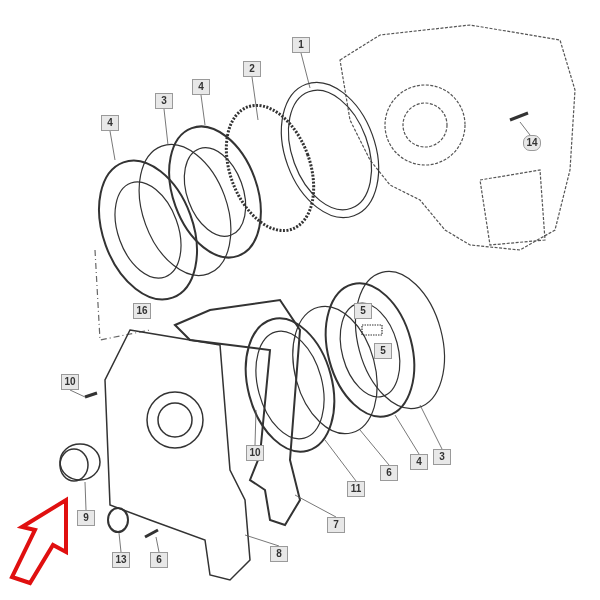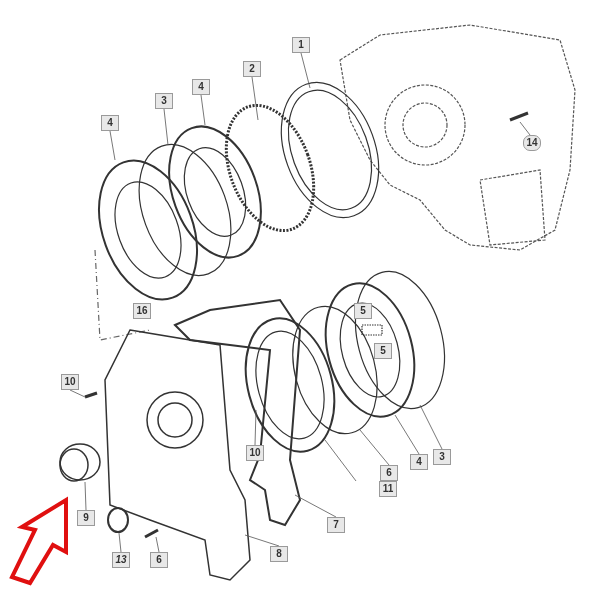--- a/index.html
+++ b/index.html
@@ -119,19 +119,19 @@
     <div class="callout" style="left: 101px; top: 115px;">4</div>
     <div class="callout" style="left: 523px; top: 135px; border-radius: 7px;">14</div>
     <div class="callout" style="left: 133px; top: 303px;">16</div>
     <div class="callout" style="left: 354px; top: 303px;">5</div>
     <div class="callout" style="left: 374px; top: 343px;">5</div>
     <div class="callout" style="left: 61px; top: 374px;">10</div>
     <div class="callout" style="left: 246px; top: 445px;">10</div>
     <div class="callout" style="left: 433px; top: 449px;">3</div>
     <div class="callout" style="left: 410px; top: 454px;">4</div>
     <div class="callout" style="left: 380px; top: 465px;">6</div>
-    <div class="callout" style="left: 347px; top: 481px; margin-left: 32px;">11</div>
+    <div class="callout" style="left: 347px; top: 481px;">11</div>
     <div class="callout" style="left: 77px; top: 510px;">9</div>
     <div class="callout" style="left: 327px; top: 517px;">7</div>
     <div class="callout" style="left: 270px; top: 546px;">8</div>
-    <div class="callout" style="left: 112px; top: 552px; font-style: italic;">13</div>
+    <div class="callout" style="left: 112px; top: 552px;">13</div>
     <div class="callout" style="left: 150px; top: 552px;">6</div>
   </div>
 
 </body></html>

